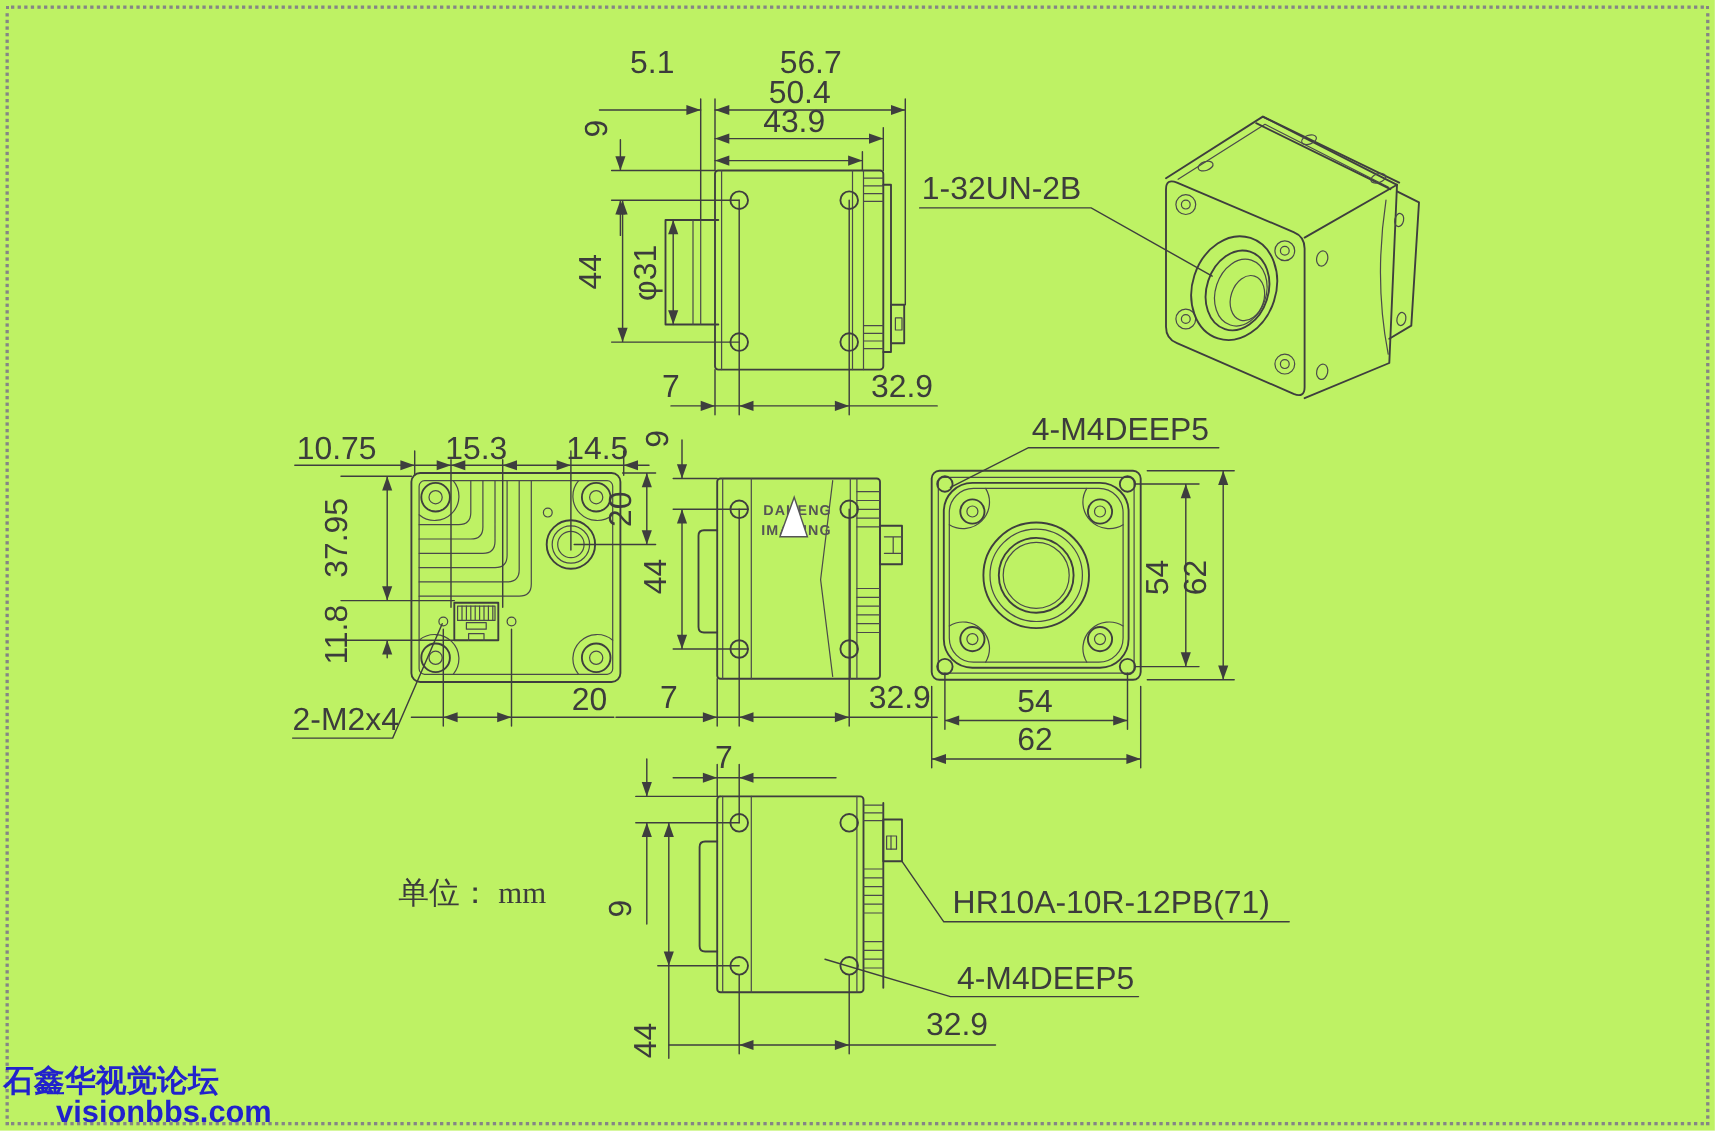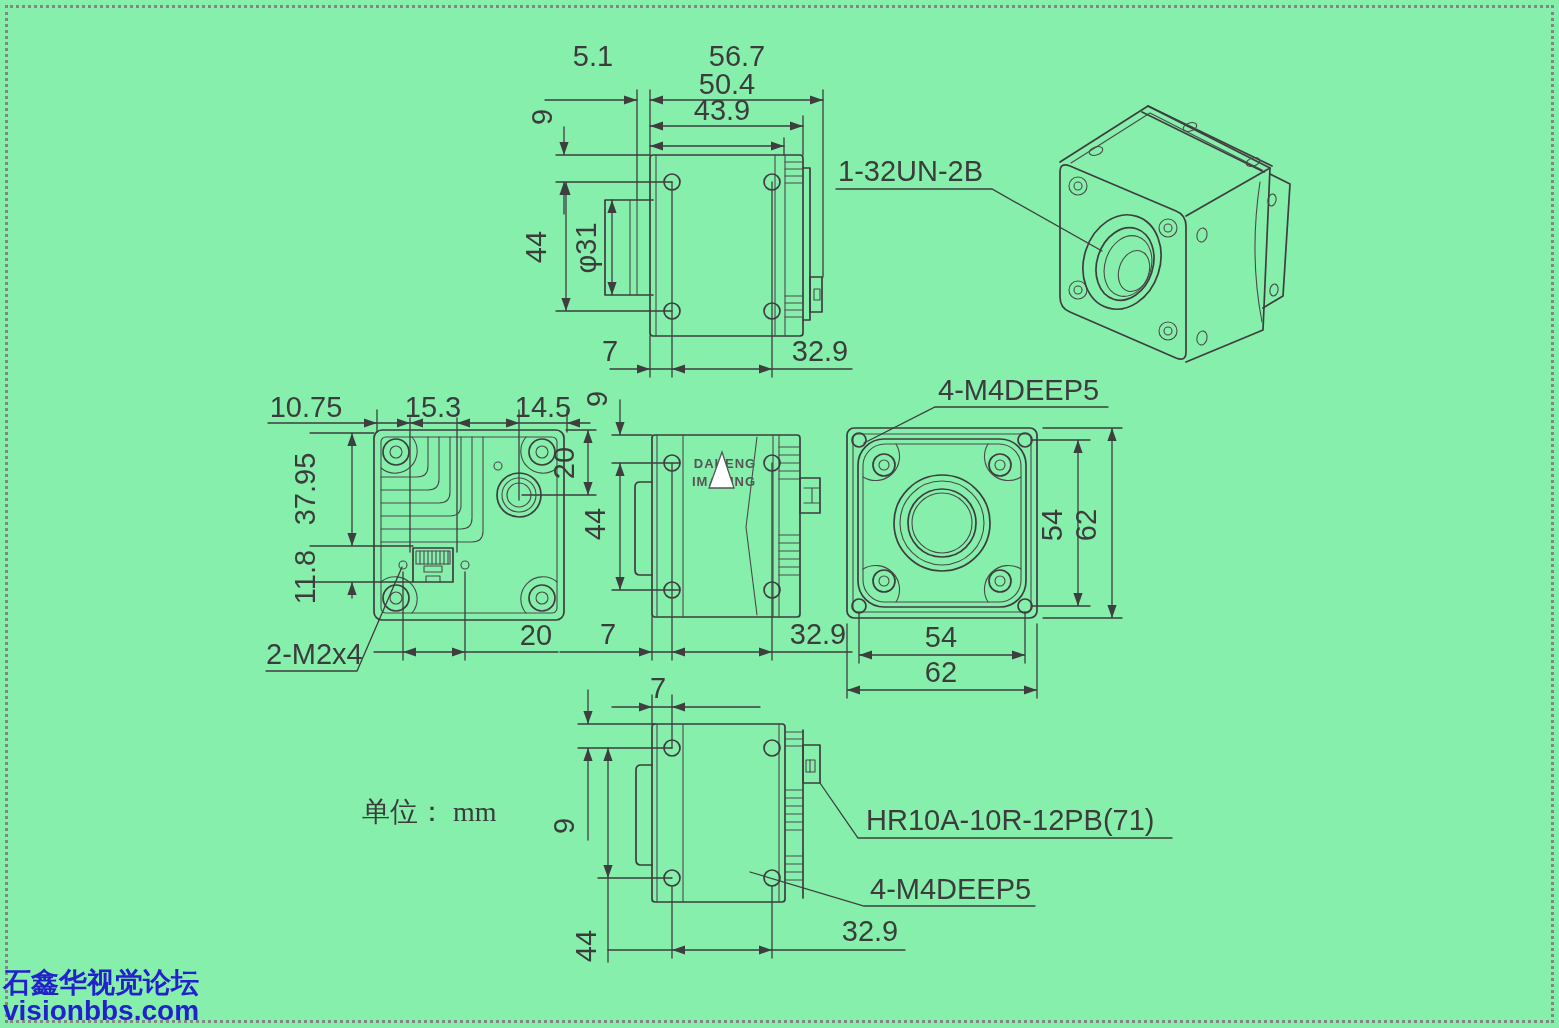--- a/index.html
+++ b/index.html
@@ -1,16 +1,16 @@
 <!DOCTYPE html>
 <html><head>
 <meta charset="utf-8">
 <style>
   html,body{margin:0;padding:0;background:#fff;}
-  #page{position:relative;width:1559px;height:1028px;background:#86efac;overflow:hidden;
+  #page{position:relative;width:1559px;height:1028px;background:#bef264;overflow:hidden;
         font-family:"Liberation Sans",sans-serif;}
   .frame{position:absolute;inset:5px;border:3px dotted #858585;pointer-events:none;}
   svg{position:absolute;left:0;top:0;}
   .ol{stroke:#3e3e3e;stroke-width:1.7;fill:none;stroke-linejoin:round;stroke-linecap:round;}
   .tl{stroke:#4a4a4a;stroke-width:1.1;fill:none;stroke-linejoin:round;stroke-linecap:round;}
   .dl{stroke:#3e3e3e;stroke-width:1.3;fill:none;stroke-linecap:round;}
   .dt{font-family:"Liberation Sans",sans-serif;font-size:29px;fill:#3c3c3c;text-anchor:middle;}
   .lt{font-family:"Liberation Sans",sans-serif;font-size:29px;fill:#3c3c3c;text-anchor:start;}
   .logo{font-family:"Liberation Sans",sans-serif;font-size:13px;font-weight:bold;fill:#555;
         letter-spacing:1px;text-anchor:middle;}
@@ -298,14 +298,14 @@
       <ellipse class="tl" cx="1274" cy="290" rx="4" ry="6" transform="rotate(12 1274 290)"></ellipse>
 
       <path class="dl" d="M836,189 H992 L1102,251"></path>
       <text class="lt" x="838" y="181">1-32UN-2B</text>
     </g>
 
     <text class="units" x="362" y="821">单位： mm</text>
   </svg>
 
   <div class="wm" style="top: 969px; color: rgb(34, 34, 204);">石鑫华视觉论坛</div>
-  <div class="wm" style="top: 997px; color: rgb(34, 34, 204);">visionbbs.com</div>
+  <div class="wm" style="top: 997px; color: rgb(34, 34, 204); margin-left: 48px;">visionbbs.com</div>
 </div>
 
 </body></html>

